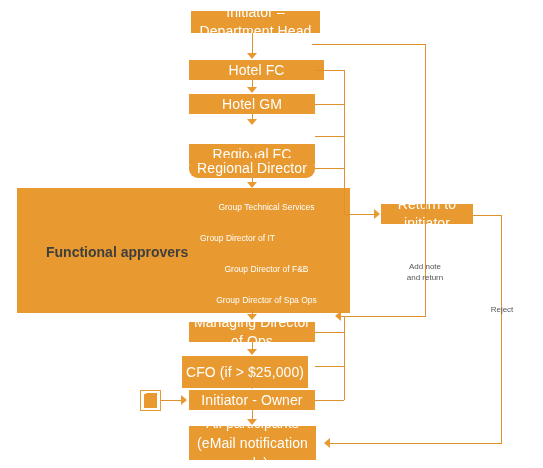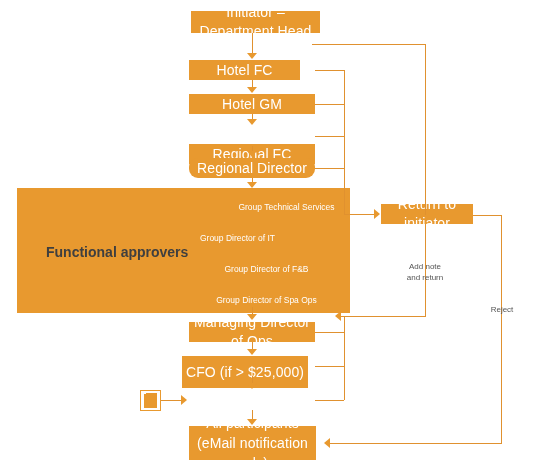--- a/index.html
+++ b/index.html
@@ -94,41 +94,42 @@
     background:#e8992f;
   }
 </style>
 </head>
 <body>
 
 <div id="stage">
 
   <div class="node" style="left:191px;top:11px;width:129px;height:22px;">Initiator – Department Head</div>
 
-  <div class="node" style="left:189px;top:60px;width:111px;height:20px;">Hotel FC</div>
+  <div class="node" style="left:189px;top:60px;width:135px;height:20px;">Hotel FC</div>
 
   <div class="node" style="left:189px;top:94px;width:126px;height:20px;">Hotel GM</div>
 
   <div class="node" style="left:189px;top:126px;width:126px;height:20px;margin-top:18px;">Regional FC</div>
 
   <div class="node" style="left:189px;top:158px;width:126px;height:20px;border-radius:9px;">Regional Director</div>
 
   <div class="panel" style="left:17px;top:188px;width:333px;height:125px;">
     <div class="panel-label" style="left:29px;top:56px;">Functional approvers</div>
 
-    <div class="panel-item" style="left:0;top:14px;padding-left:166px;box-sizing:border-box;margin-left:20px;">Group Technical Services</div>
+    <div class="panel-item" style="left:0;top:14px;padding-left:166px;box-sizing:border-box;">Group Technical Services</div>
     <div class="panel-item" style="left:0;top:45px;padding-left:108px;box-sizing:border-box;">Group Director of IT</div>
     <div class="panel-item" style="left:0;top:76px;padding-left:166px;box-sizing:border-box;">Group Director of F&amp;B</div>
     <div class="panel-item" style="left:0;top:107px;padding-left:166px;box-sizing:border-box;">Group Director of Spa Ops</div>
   </div>
 
   <div class="node" style="left:189px;top:322px;width:126px;height:20px;">Managing Director of Ops</div>
 
   <div class="node" style="left:182px;top:356px;width:126px;height:32px;">CFO (if &gt; $25,000)</div>
 
+  <div class="node" style="left:189px;top:390px;width:126px;height:20px;">Initiator - Owner</div>
 
   <div class="node two-line" style="left:189px;top:426px;width:127px;height:34px;flex-direction:column;">
     <span>All participants</span>
     <span>(eMail notification only)</span>
   </div>
 
   <div class="node" style="left:381px;top:204px;width:92px;height:20px;">Return to initiator</div>
 
   <div class="note-frame" style="left:140px;top:390px;width:21px;height:21px;">
     <div class="note-doc" style="left:3px;top:3px;width:13px;height:14px;"></div>

